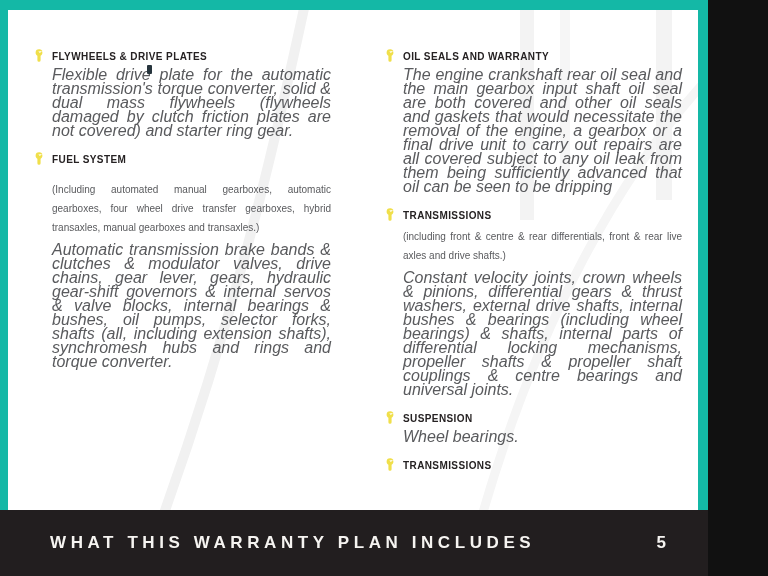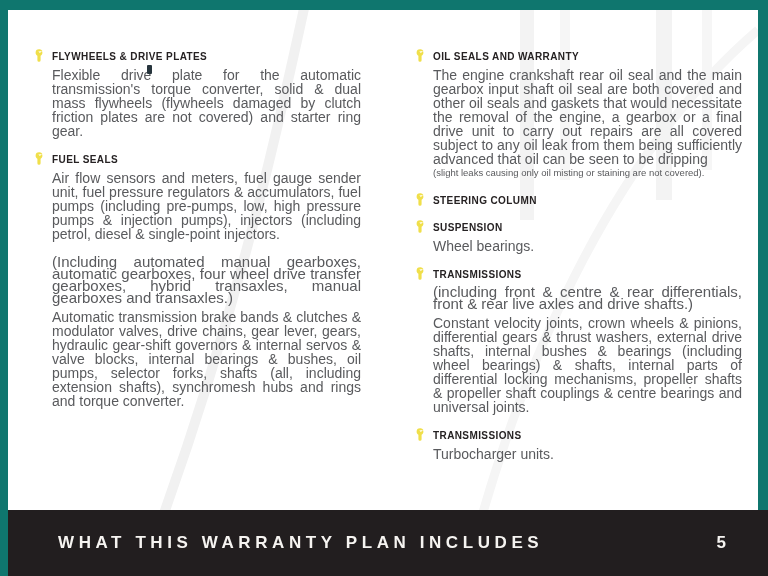--- a/index.html
+++ b/index.html
@@ -1,20 +1,20 @@
 <!DOCTYPE html>
 <html><head>
 <meta charset="utf-8">
 <style>
   html, body { margin: 0; padding: 0; background: #111; }
   * { box-sizing: border-box; }
   .frame {
     position: relative;
-    width: 768px; height: 576px;
-    background: #0f766e;
+    width: 708px; height: 576px;
+    background: #14b8a6;
     overflow: hidden;
     font-family: "Liberation Sans", sans-serif;
   }
   .page {
     position: absolute;
     left: 8px; top: 10px; right: 10px; bottom: 66px;
     background: #ffffff;
     overflow: hidden;
   }
   .watermark { position: absolute; left: 0; top: 0; pointer-events: none; }
@@ -39,34 +39,34 @@
     font-weight: bold;
     letter-spacing: 0.04em;
     color: #262223;
     padding-top: 1px;
   }
   .body-text, .note-text, .small-text {
     margin: 0 0 0 18px;
     color: #595a5d;
     text-align: justify;
   }
-  .body-text { font-size: 14px; line-height: 14px; }
-  .note-text { font-size: 15px; line-height: 12px; margin-bottom: 6px; }
+  .body-text { font-size: 16px; line-height: 14px; font-style: italic; }
+  .note-text { font-size: 10px; line-height: 19px; margin-bottom: 6px; }
   .small-text { font-size: 9.5px; line-height: 13px; text-align: left; }
   .note-text + .body-text { margin-top: 2px; }
   .cursor {
     position: absolute;
     left: 139px; top: 55px;
     width: 5px; height: 9px;
     background: #27353d;
     border-radius: 1px;
   }
   .footer {
     position: absolute;
-    left: 8px; right: 0; bottom: 0;
+    left: 0; right: 0; bottom: 0;
     height: 66px;
     background: #221e1f;
     display: flex;
     align-items: center;
     justify-content: space-between;
     padding: 0 42px 0 50px;
   }
   .footer-title {
     color: #f6f4f1;
     font-size: 17px;
@@ -106,51 +106,53 @@
             </div>
             <p class="body-text">Flexible drive plate for the automatic transmission's torque converter, solid &amp; dual mass flywheels (flywheels damaged by clutch friction plates are not covered) and starter ring gear.</p>
           </section>
           <section class="section">
             <div class="heading-row">
               <span class="icon">
                 <svg width="10" height="13" viewBox="0 0 9 13" aria-hidden="true">
                   <path fill="#f0df4a" d="M7.9 2.0 A3.4 3.4 0 0 0 4.5 0.3 A3.4 3.4 0 0 0 1.1 3.7 C1.1 5.0 1.8 6.1 2.9 6.7 L2.9 11.2 A1.6 1.6 0 0 0 6.1 11.2 L6.1 6.7 C7.2 6.1 7.9 5.0 7.9 3.7 C7.9 3.1 7.7 2.5 7.5 2.0 L5.4 4.1 L3.8 2.5 Z"></path>
                 </svg>
               </span>
-              <span class="heading">FUEL SEALS</span>
+              <span class="heading">FUEL SYSTEM</span>
             </div>
-            <p class="body-text">Air flow sensors and meters, fuel gauge sender unit, fuel pressure regulators &amp; accumulators, fuel pumps (including pre-pumps, low, high pressure pumps &amp; injection pumps), injectors (including petrol, diesel &amp; single-point injectors.</p>
           </section>
           <section class="section">
             <p class="note-text">(Including automated manual gearboxes, automatic gearboxes, four wheel drive transfer gearboxes, hybrid transaxles, manual gearboxes and transaxles.)</p>
             <p class="body-text">Automatic transmission brake bands &amp; clutches &amp; modulator valves, drive chains, gear lever, gears, hydraulic gear-shift governors &amp; internal servos &amp; valve blocks, internal bearings &amp; bushes, oil pumps, selector forks, shafts (all, including extension shafts), synchromesh hubs and rings and torque converter.</p>
           </section>
         </div>
       <div class="col right">
           <section class="section">
             <div class="heading-row">
               <span class="icon">
                 <svg width="10" height="13" viewBox="0 0 9 13" aria-hidden="true">
                   <path fill="#f0df4a" d="M7.9 2.0 A3.4 3.4 0 0 0 4.5 0.3 A3.4 3.4 0 0 0 1.1 3.7 C1.1 5.0 1.8 6.1 2.9 6.7 L2.9 11.2 A1.6 1.6 0 0 0 6.1 11.2 L6.1 6.7 C7.2 6.1 7.9 5.0 7.9 3.7 C7.9 3.1 7.7 2.5 7.5 2.0 L5.4 4.1 L3.8 2.5 Z"></path>
                 </svg>
               </span>
               <span class="heading">OIL SEALS AND WARRANTY</span>
             </div>
             <p class="body-text">The engine crankshaft rear oil seal and the main gearbox input shaft oil seal are both covered and other oil seals and gaskets that would necessitate the removal of the engine, a gearbox or a final drive unit to carry out repairs are all covered subject to any oil leak from them being sufficiently advanced that oil can be seen to be dripping</p>
-            <p class="small-text">(slight leaks causing only oil misting or staining are not covered).</p>
+          </section>
+          <section class="section">
           </section>
           <section class="section">
             <div class="heading-row">
               <span class="icon">
                 <svg width="10" height="13" viewBox="0 0 9 13" aria-hidden="true">
                   <path fill="#f0df4a" d="M7.9 2.0 A3.4 3.4 0 0 0 4.5 0.3 A3.4 3.4 0 0 0 1.1 3.7 C1.1 5.0 1.8 6.1 2.9 6.7 L2.9 11.2 A1.6 1.6 0 0 0 6.1 11.2 L6.1 6.7 C7.2 6.1 7.9 5.0 7.9 3.7 C7.9 3.1 7.7 2.5 7.5 2.0 L5.4 4.1 L3.8 2.5 Z"></path>
                 </svg>
               </span>
-              <span class="heading">STEERING COLUMN</span>
+              <span class="heading">TRANSMISSIONS</span>
             </div>
+            <p class="note-text">(including front &amp; centre &amp; rear differentials, front &amp; rear live axles and drive shafts.)</p>
+            <p class="body-text">Constant velocity joints, crown wheels &amp; pinions, differential gears &amp; thrust washers, external drive shafts, internal bushes &amp; bearings (including wheel bearings) &amp; shafts, internal parts of differential locking mechanisms, propeller shafts &amp; propeller shaft couplings &amp; centre bearings and universal joints.</p>
           </section>
           <section class="section">
             <div class="heading-row">
               <span class="icon">
                 <svg width="10" height="13" viewBox="0 0 9 13" aria-hidden="true">
                   <path fill="#f0df4a" d="M7.9 2.0 A3.4 3.4 0 0 0 4.5 0.3 A3.4 3.4 0 0 0 1.1 3.7 C1.1 5.0 1.8 6.1 2.9 6.7 L2.9 11.2 A1.6 1.6 0 0 0 6.1 11.2 L6.1 6.7 C7.2 6.1 7.9 5.0 7.9 3.7 C7.9 3.1 7.7 2.5 7.5 2.0 L5.4 4.1 L3.8 2.5 Z"></path>
                 </svg>
               </span>
               <span class="heading">SUSPENSION</span>
             </div>
@@ -158,33 +160,20 @@
           </section>
           <section class="section">
             <div class="heading-row">
               <span class="icon">
                 <svg width="10" height="13" viewBox="0 0 9 13" aria-hidden="true">
                   <path fill="#f0df4a" d="M7.9 2.0 A3.4 3.4 0 0 0 4.5 0.3 A3.4 3.4 0 0 0 1.1 3.7 C1.1 5.0 1.8 6.1 2.9 6.7 L2.9 11.2 A1.6 1.6 0 0 0 6.1 11.2 L6.1 6.7 C7.2 6.1 7.9 5.0 7.9 3.7 C7.9 3.1 7.7 2.5 7.5 2.0 L5.4 4.1 L3.8 2.5 Z"></path>
                 </svg>
               </span>
               <span class="heading">TRANSMISSIONS</span>
             </div>
-            <p class="note-text">(including front &amp; centre &amp; rear differentials, front &amp; rear live axles and drive shafts.)</p>
-            <p class="body-text">Constant velocity joints, crown wheels &amp; pinions, differential gears &amp; thrust washers, external drive shafts, internal bushes &amp; bearings (including wheel bearings) &amp; shafts, internal parts of differential locking mechanisms, propeller shafts &amp; propeller shaft couplings &amp; centre bearings and universal joints.</p>
-          </section>
-          <section class="section">
-            <div class="heading-row">
-              <span class="icon">
-                <svg width="10" height="13" viewBox="0 0 9 13" aria-hidden="true">
-                  <path fill="#f0df4a" d="M7.9 2.0 A3.4 3.4 0 0 0 4.5 0.3 A3.4 3.4 0 0 0 1.1 3.7 C1.1 5.0 1.8 6.1 2.9 6.7 L2.9 11.2 A1.6 1.6 0 0 0 6.1 11.2 L6.1 6.7 C7.2 6.1 7.9 5.0 7.9 3.7 C7.9 3.1 7.7 2.5 7.5 2.0 L5.4 4.1 L3.8 2.5 Z"></path>
-                </svg>
-              </span>
-              <span class="heading">TRANSMISSIONS</span>
-            </div>
-            <p class="body-text">Turbocharger units.</p>
           </section>
         </div>
     </div>
     <div class="cursor"></div>
   </div>
   <div class="footer">
     <div class="footer-title">WHAT THIS WARRANTY PLAN INCLUDES</div>
     <div class="page-number">5</div>
   </div>
 </div>

